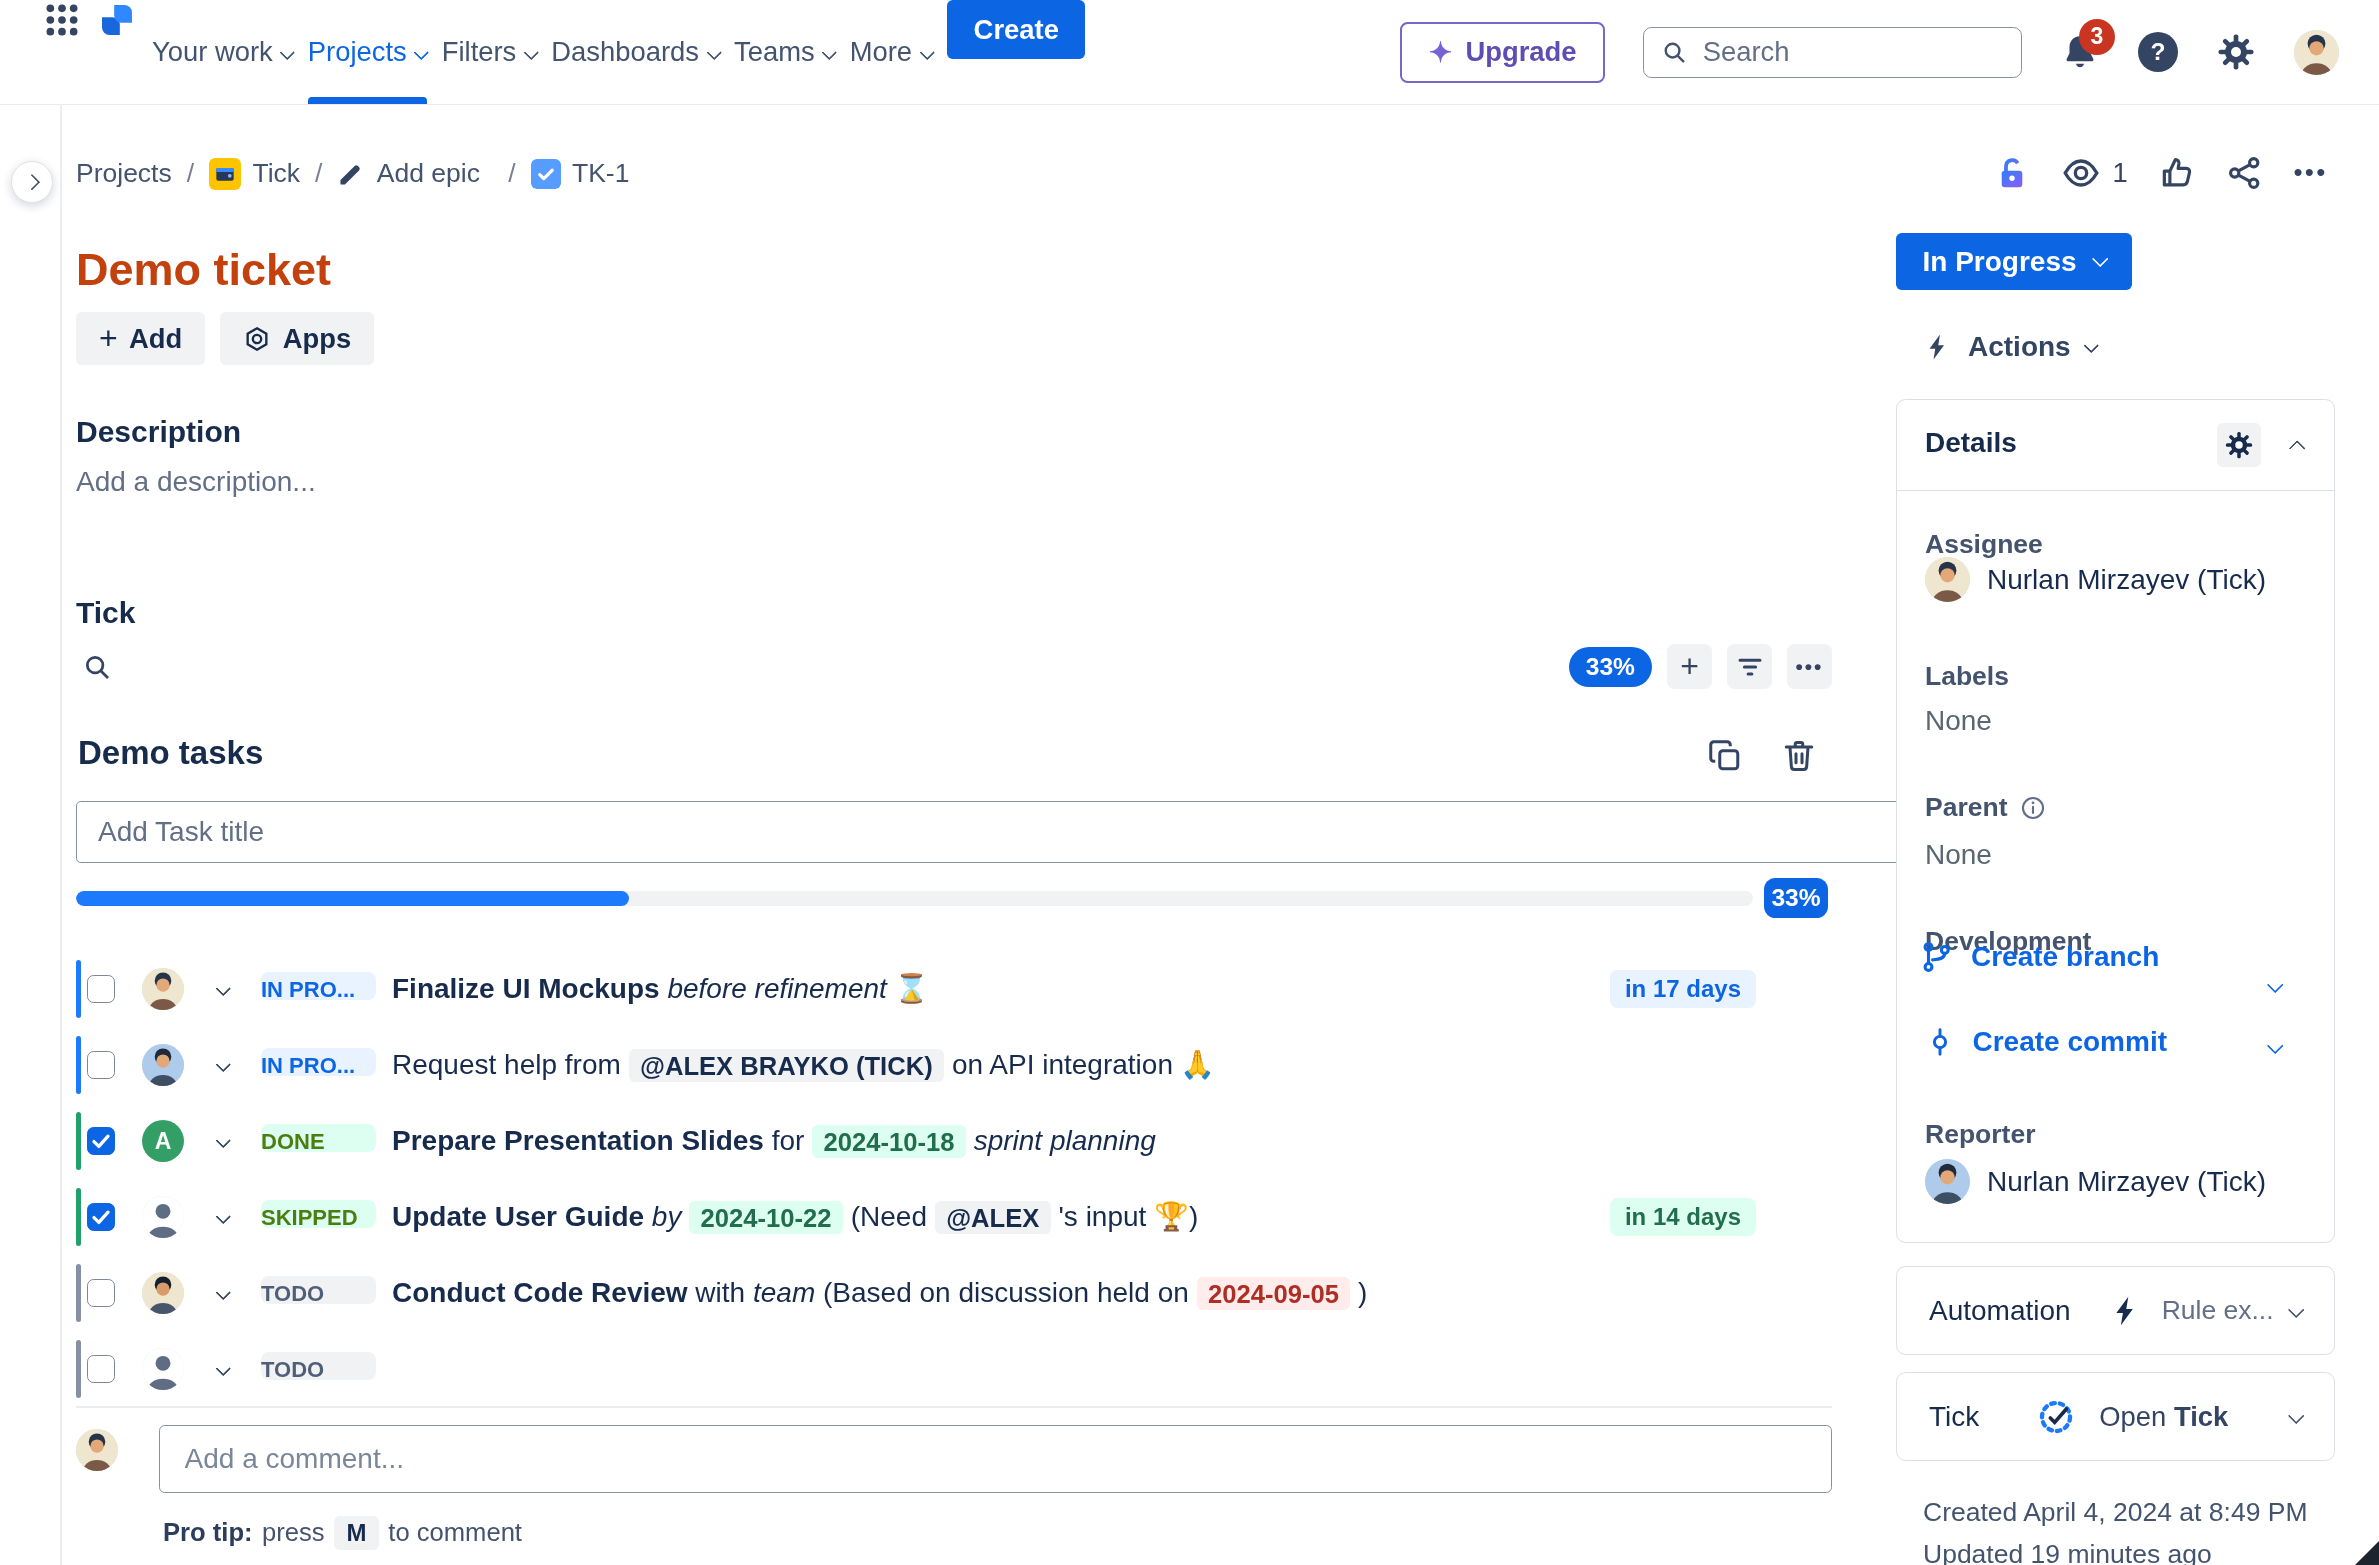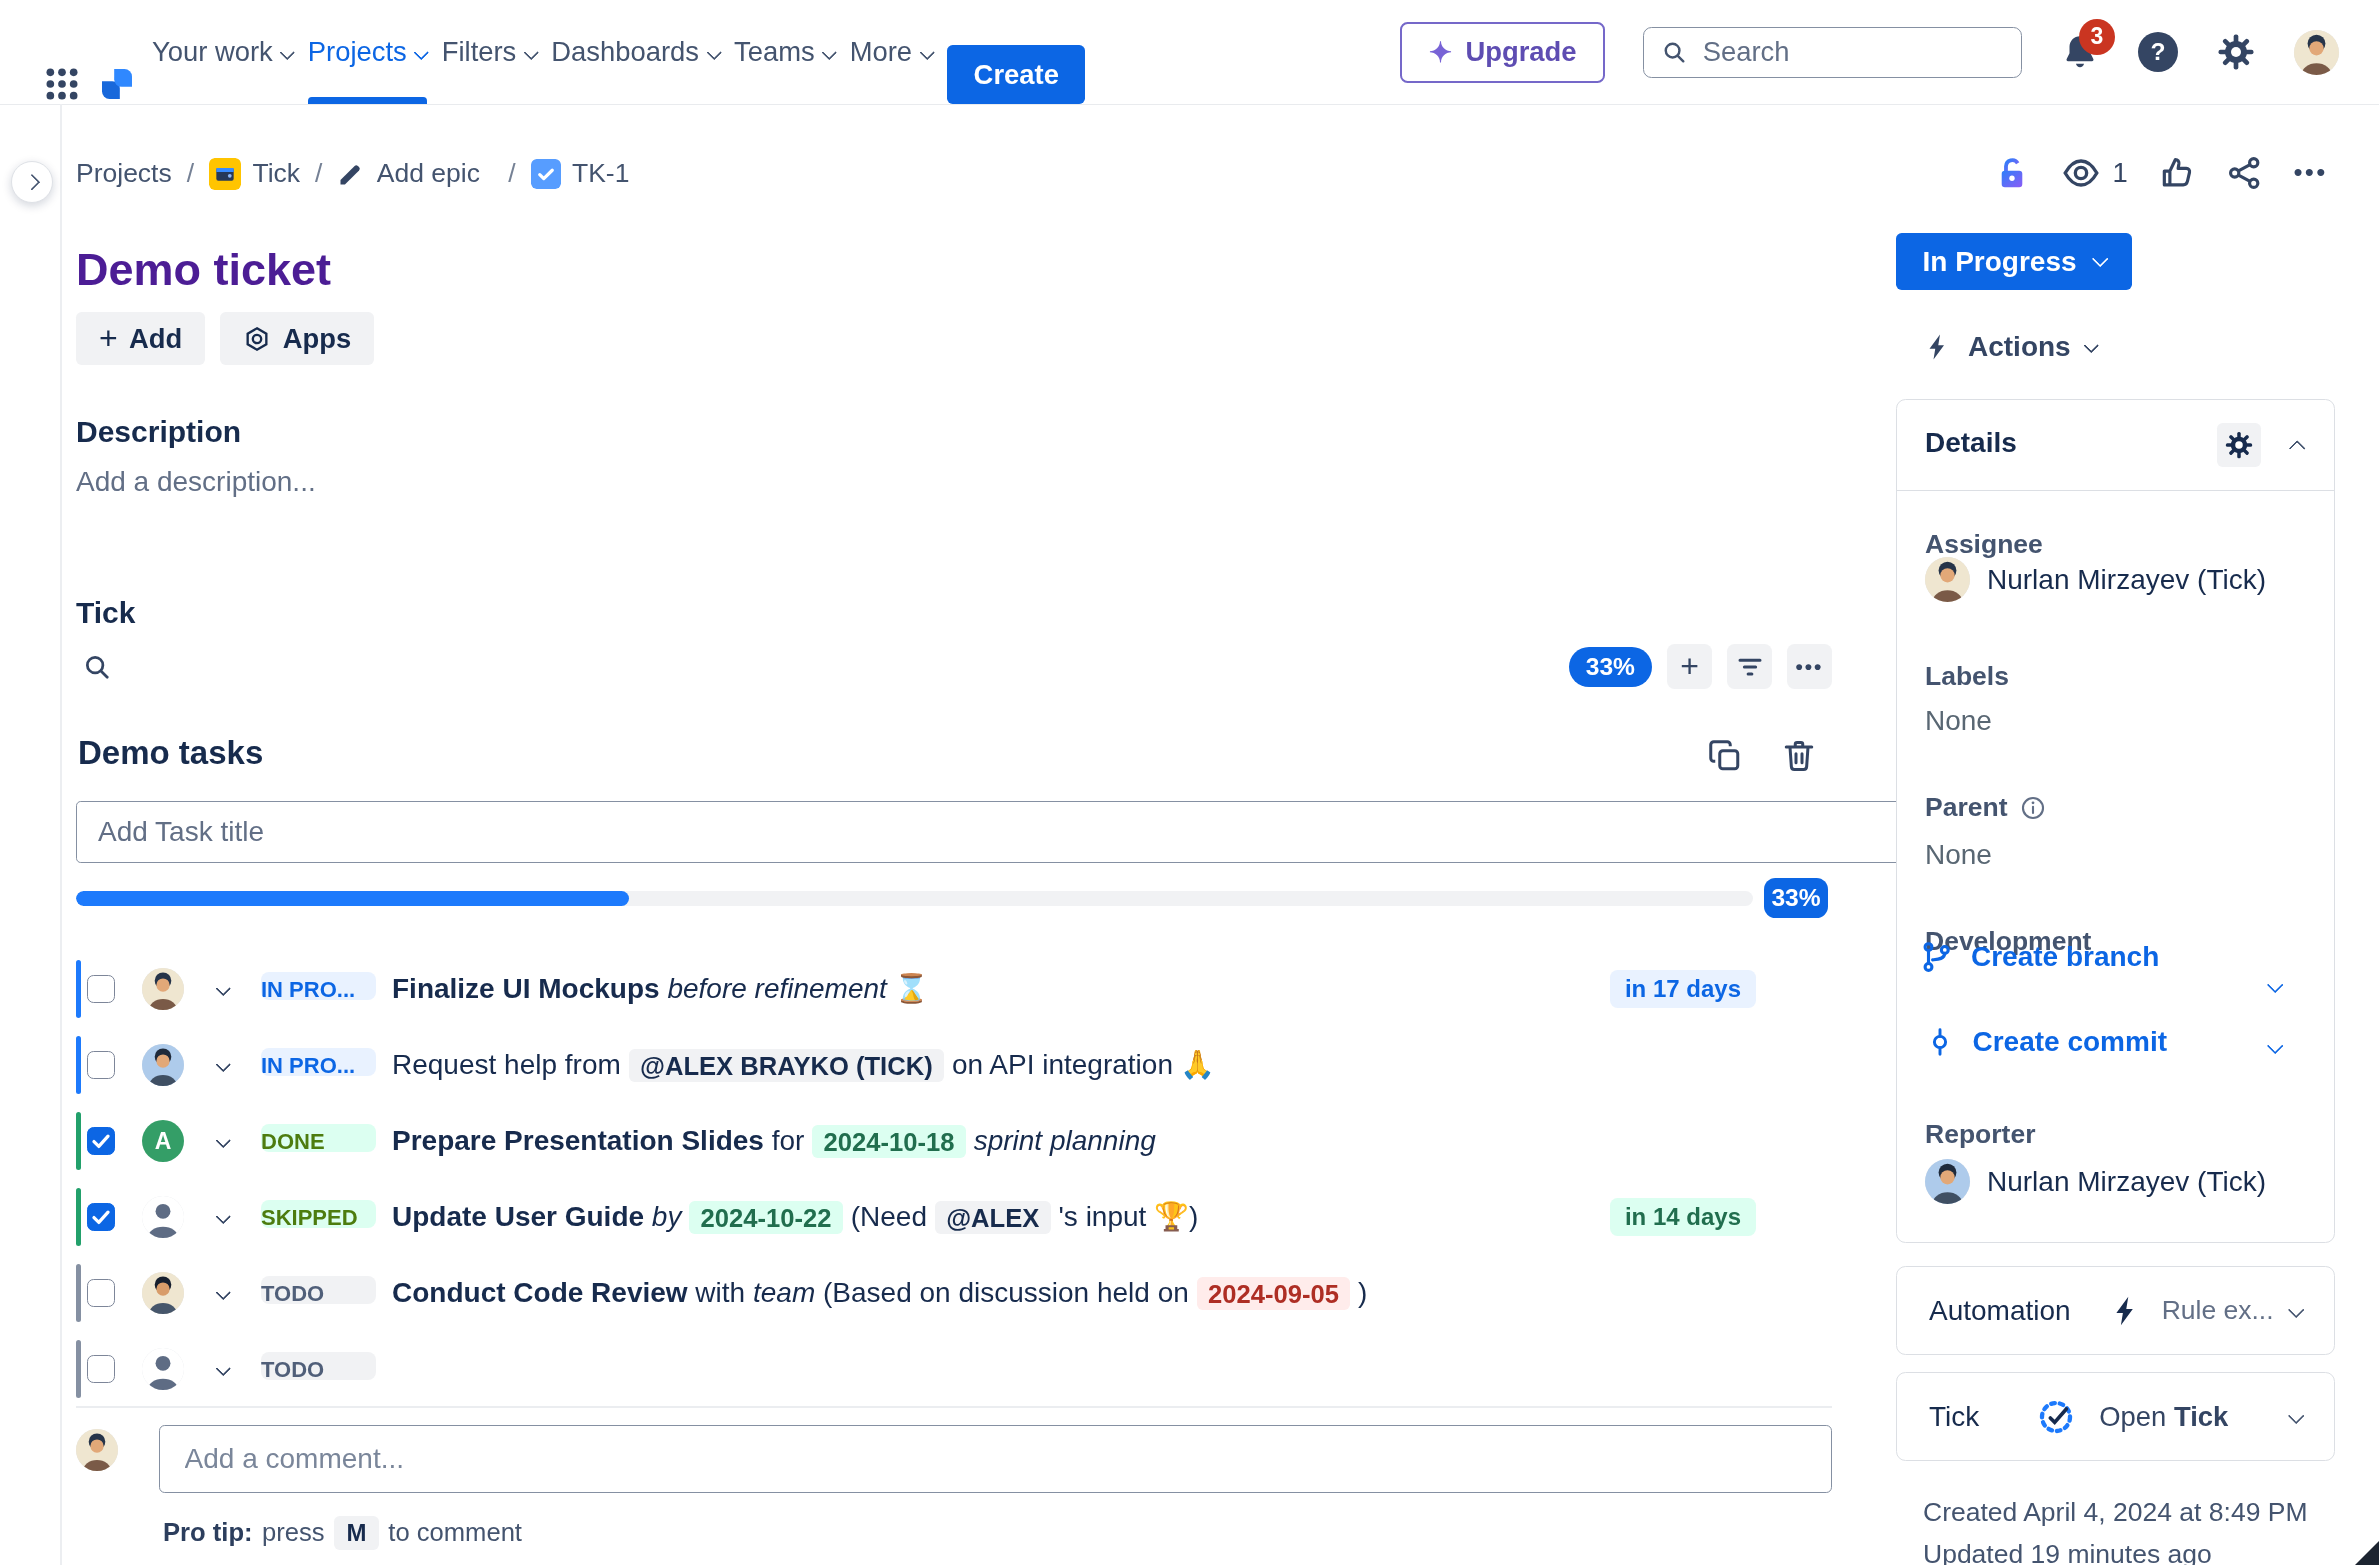--- a/index.html
+++ b/index.html
@@ -11,21 +11,21 @@
   
   .chev{display:inline-block;width:10.4px;height:10.4px;border-right:2.8px solid currentColor;
         border-bottom:2.8px solid currentColor;transform:rotate(45deg);border-radius:0.9px}
   .chev.s{width:8.5px;height:8.5px;border-width:2.5px}
   .chev.up{transform:rotate(-135deg)}
   .chev.right{transform:rotate(-45deg)}
 
   
   .navbar{position:absolute;left:0;top:0;width:2379px;height:104px;background:#fff;
           border-bottom:1.9px solid #e9ebee;}
-  .nav-left{position:absolute;left:42px;top:0;height:104px;display:flex;align-items:flex-end;gap:15px}
+  .nav-left{position:absolute;left:42px;top:0;height:104px;display:flex;align-items:flex-start;gap:15px}
   .iconbtn{display:flex;align-items:center;justify-content:center;background:none;border:none;cursor:pointer;color:#344563;padding:0}
   .nav-item{display:flex;align-items:center;gap:9.5px;height:104px;font-size:27.4px;font-weight:500;
             color:#44546f;position:relative;cursor:pointer}
   .nav-item.active{color:#0c66e4}
   .nav-item.active::after{content:"";position:absolute;left:0;right:0;bottom:0;height:6.6px;
             background:#0c66e4;border-radius:3.8px 3.8px 0 0}
   .create-btn{height:59px;padding:0 26.5px;background:#0c66e4;color:#fff;font-size:27.4px;font-weight:600;
             border:none;border-radius:5.7px;cursor:pointer;font-family:inherit}
   .nav-right{position:absolute;right:40px;top:0;height:104px;display:flex;align-items:center;gap:38px}
   .upgrade-btn{height:61px;display:flex;align-items:center;gap:13.2px;padding:0 26.5px;background:#fff;
@@ -55,21 +55,21 @@
   .breadcrumb{position:absolute;left:76px;top:151px;height:45px;display:flex;align-items:center;gap:15px;
               font-size:26.5px;color:#44546f}
   .bc-link{cursor:pointer;display:flex;align-items:center;gap:11.4px}
   .bc-sep{color:#758195}
   .bc-tile{width:32px;height:32px;border-radius:5.7px;overflow:hidden;flex:none}
   .hdr-icons{position:absolute;left:1993px;top:148px;height:49px;display:flex;align-items:center;gap:30px;color:#344563}
   .watchers{display:flex;align-items:center;gap:11.4px;font-size:27.4px;color:#344563}
   .dots{font-size:24.6px;font-weight:700;letter-spacing:2.8px;color:#344563}
 
   
-  .page-title{position:absolute;left:76px;top:214px;font-size:45px;font-weight:700;color:#4c1d95;cursor:text}
+  .page-title{position:absolute;left:76px;top:214px;font-size:45px;font-weight:700;color:#c2410c;cursor:text}
   .pill-btns{position:absolute;left:76px;top:312px;display:flex;gap:15px}
   .gbtn{height:53px;display:flex;align-items:center;gap:11.4px;padding:0 23px;background:#f1f2f4;border:none;
         border-radius:5.7px;font-size:27.4px;font-weight:600;color:#172b4d;cursor:pointer;font-family:inherit}
   .gbtn .plus{font-size:32px;font-weight:400}
   .sec-h{font-size:30px;font-weight:700;color:#172b4d}
   .muted{color:#626f86}
 
   .tick-toolbar{position:absolute;left:76px;top:644px;width:1756px;height:49px}
   .tt-right{position:absolute;right:0;top:0;display:flex;align-items:center;gap:15px}
   .pctpill{height:40px;padding:0 17px;background:#0c66e4;color:#fff;border-radius:21px;font-size:24.6px;

